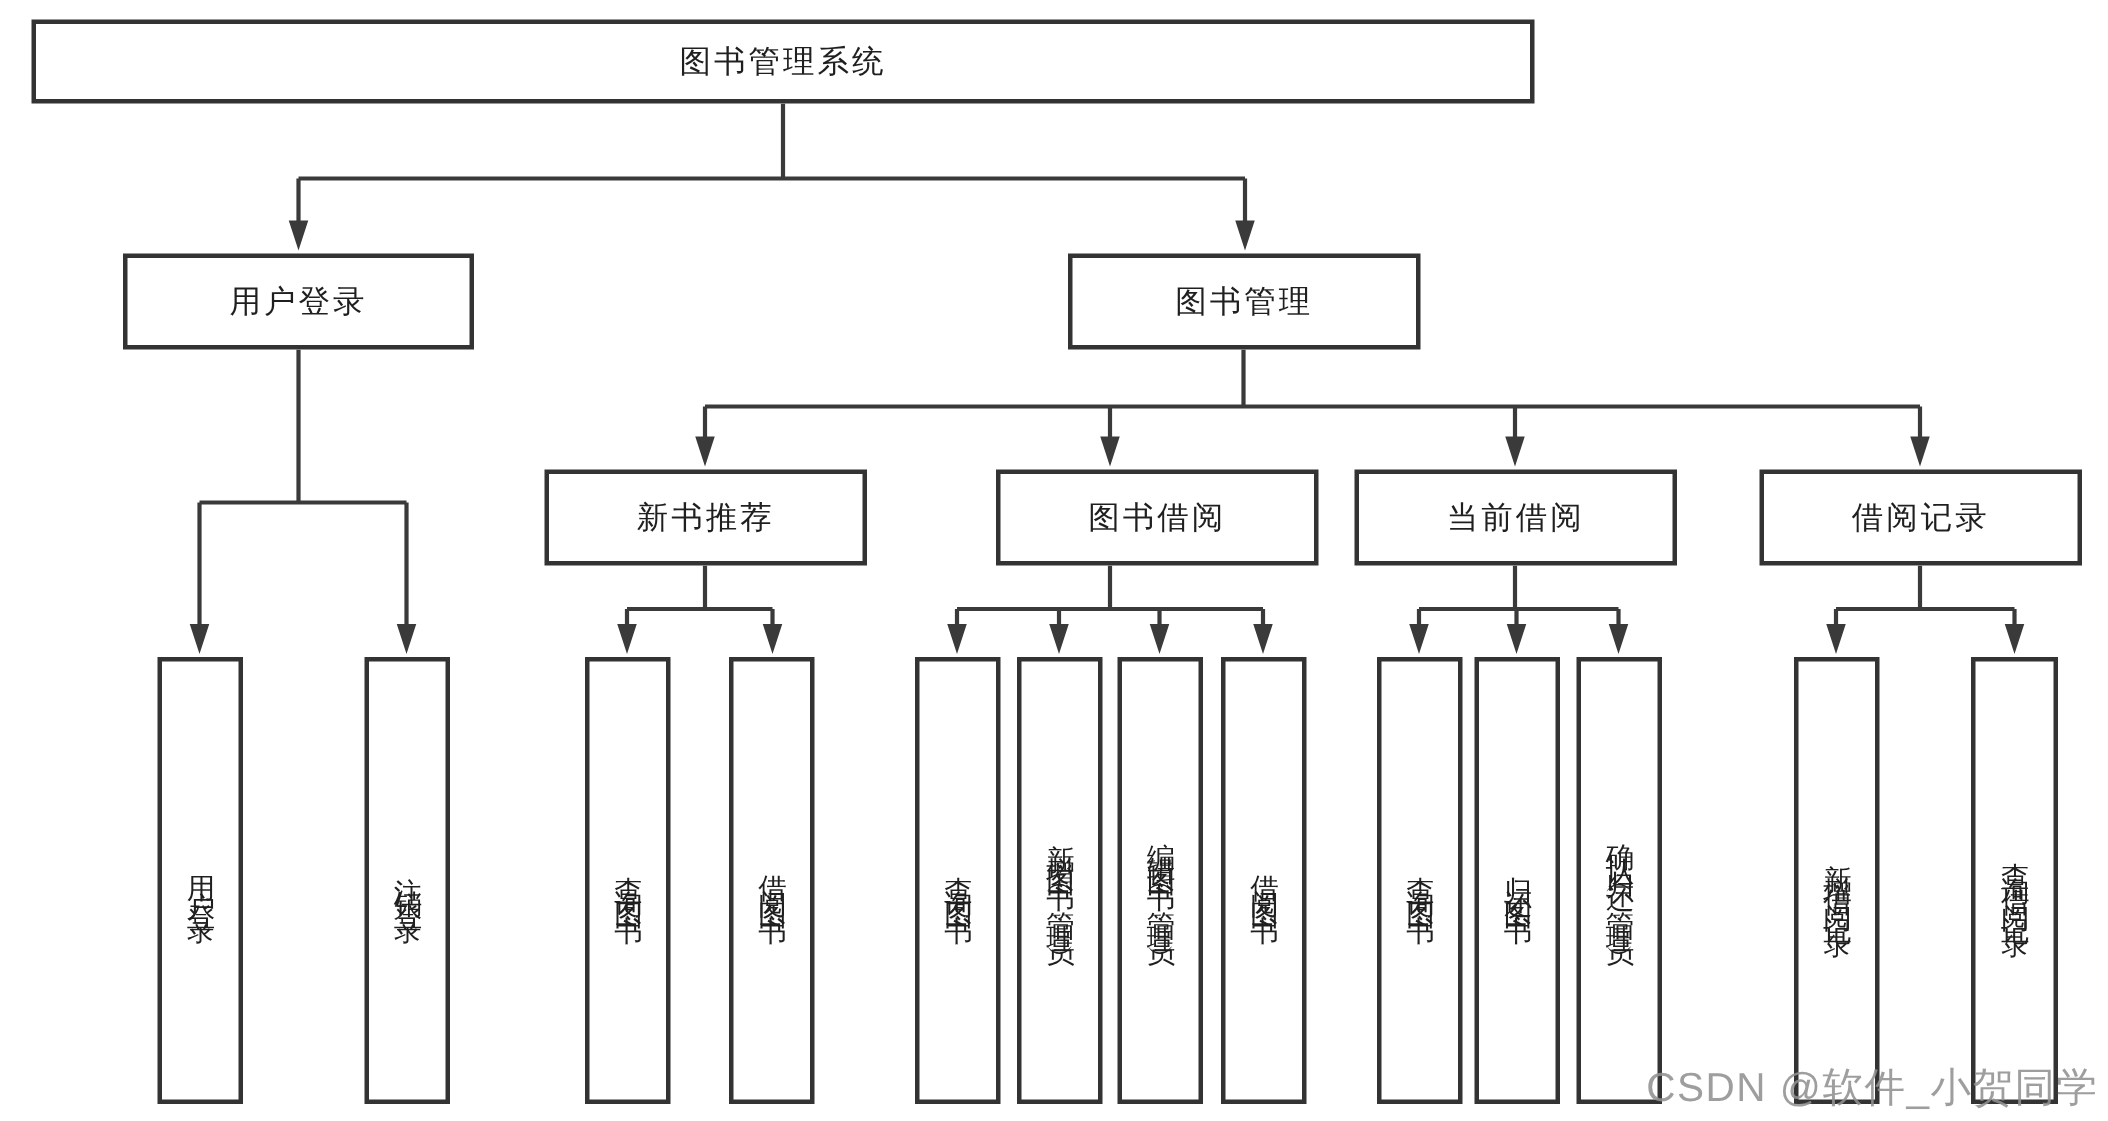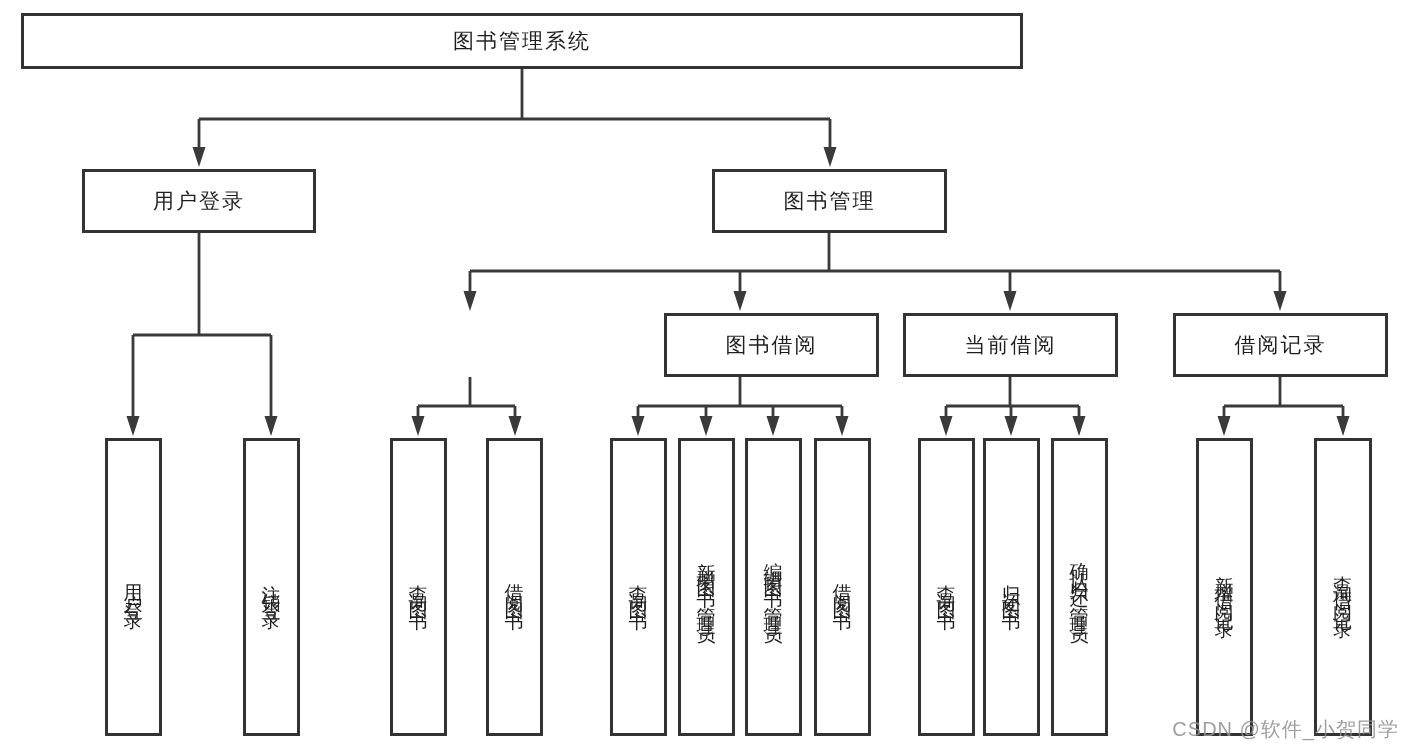--- a/index.html
+++ b/index.html
@@ -33,21 +33,21 @@
     text-orientation:mixed;
     font-size:19px;
     letter-spacing:9px;
     line-height:1;
     color:#1f1f1f;
   }
   .watermark{
     position:absolute;
     right:6px;
     bottom:4px;
-    font-size:20px;
+    font-size:27px;
     letter-spacing:1px;
     color:rgba(145,145,145,0.88);
     white-space:nowrap;
     z-index:5;
   }
 </style>
 </head>
 <body>
 
 <div class="canvas">
@@ -77,20 +77,23 @@
     <span class="hlabel">图书管理系统</span>
   </div>
 
   <div class="box" style="left:82px;top:169px;width:234px;height:64px;">
     <span class="hlabel">用户登录</span>
   </div>
   <div class="box" style="left:712px;top:169px;width:235px;height:64px;justify-content:center;">
     <span class="hlabel">图书管理</span>
   </div>
 
+  <div class="box" style="left:363px;top:313px;width:215px;height:64px;">
+    <span class="hlabel">新书推荐</span>
+  </div>
   <div class="box" style="left:632px;top:313px;width:215px;height:64px;margin-left:32px;">
     <span class="hlabel">图书借阅</span>
   </div>
   <div class="box" style="left:1173px;top:313px;width:215px;height:64px;">
     <span class="hlabel">借阅记录</span>
   </div>
   <div class="box" style="left:903px;top:313px;width:215px;height:64px;">
     <span class="hlabel">当前借阅</span>
   </div>
 

